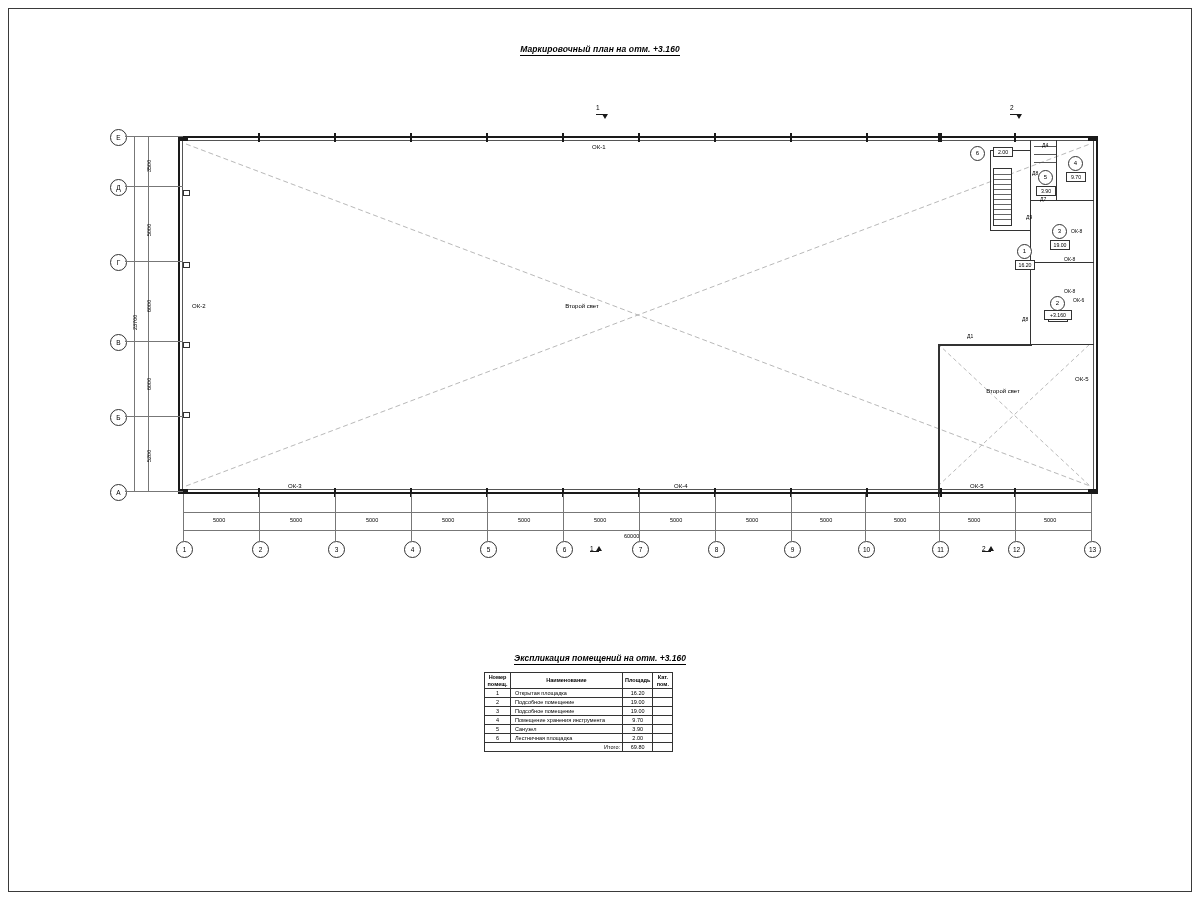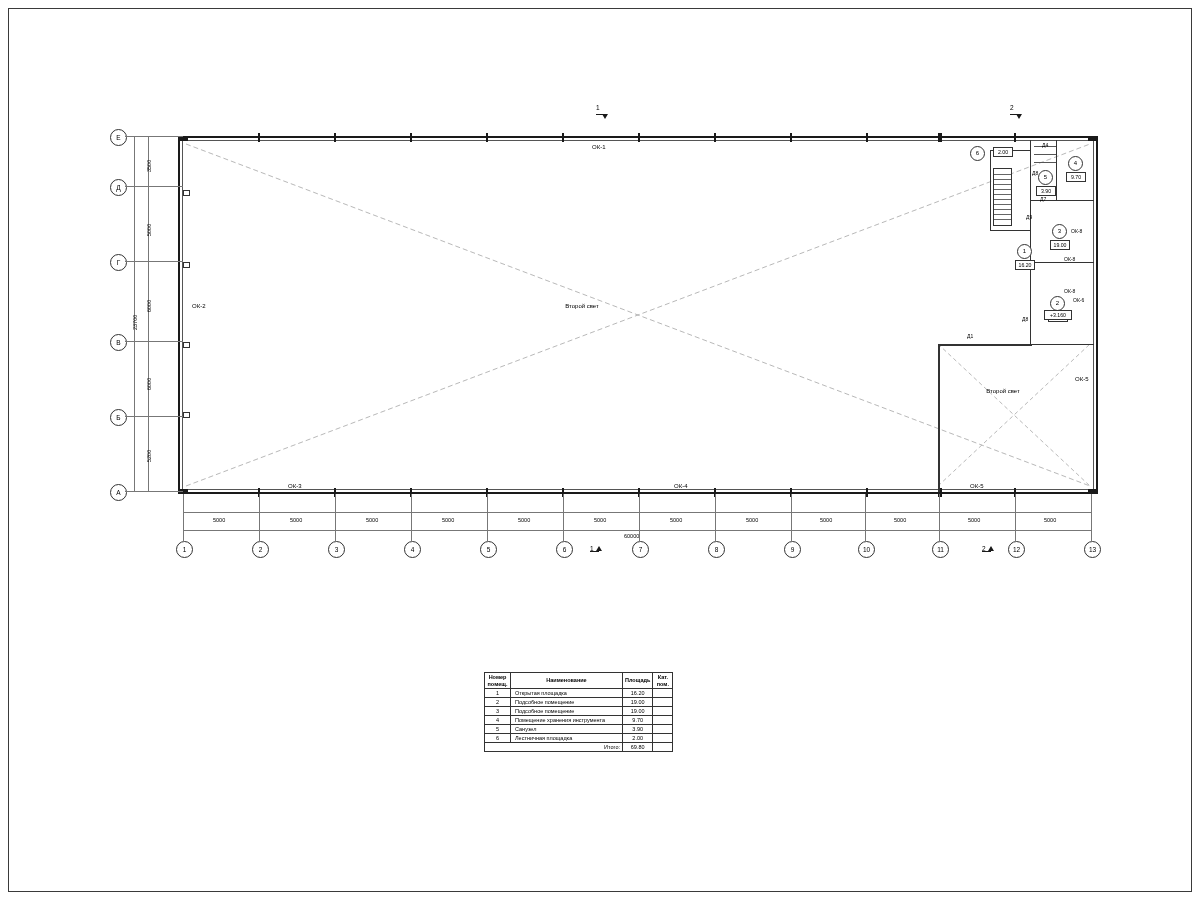--- a/index.html
+++ b/index.html
@@ -235,20 +235,23 @@
   .spec td.cat  { text-align: center; width: 20px; }
   .spec td.total-lbl { text-align: right; }
 </style>
 </head>
 <body>
 
 <div id="sheet">
 
   <div class="frame"></div>
 
+  <div class="title-main">
+    <span class="under">Маркировочный план на отм. +3.160</span>
+  </div>
 
   <div class="plan">
 
     <div class="wall-outer"></div>
     <div class="wall-inner-line"></div>
 
     <svg width="1200" height="620" style="position:absolute;left:0;top:0;pointer-events:none">
       <line x1="186" y1="144" x2="1090" y2="486" stroke="#999" stroke-width="0.7" stroke-dasharray="5,3"></line>
       <line x1="186" y1="486" x2="1090" y2="144" stroke="#999" stroke-width="0.7" stroke-dasharray="5,3"></line>
       <line x1="938" y1="344" x2="1090" y2="486" stroke="#999" stroke-width="0.7" stroke-dasharray="4,3"></line>
@@ -442,20 +445,23 @@
     <div class="sec-mark" style="left:590px;top:545px;">1</div>
     <div class="sec-line" style="left:590px;top:551px;"></div>
     <div class="sec-arrow" style="left:596px;top:546px;border-bottom:5px solid #1a1a1a;"></div>
 
     <div class="sec-mark" style="left:982px;top:545px;">2</div>
     <div class="sec-line" style="left:982px;top:551px;"></div>
     <div class="sec-arrow" style="left:988px;top:546px;border-bottom:5px solid #1a1a1a;"></div>
 
   </div>
 
+  <div class="title-spec">
+    <span class="under">Экспликация помещений на отм. +3.160</span>
+  </div>
 
   <table class="spec">
     <thead>
       <tr>
         <th style="width:26px;">Номер помещ.</th>
         <th style="width:112px;">Наименование</th>
         <th style="width:30px;">Площадь</th>
         <th style="width:20px;">Кат. пом.</th>
       </tr>
     </thead>

